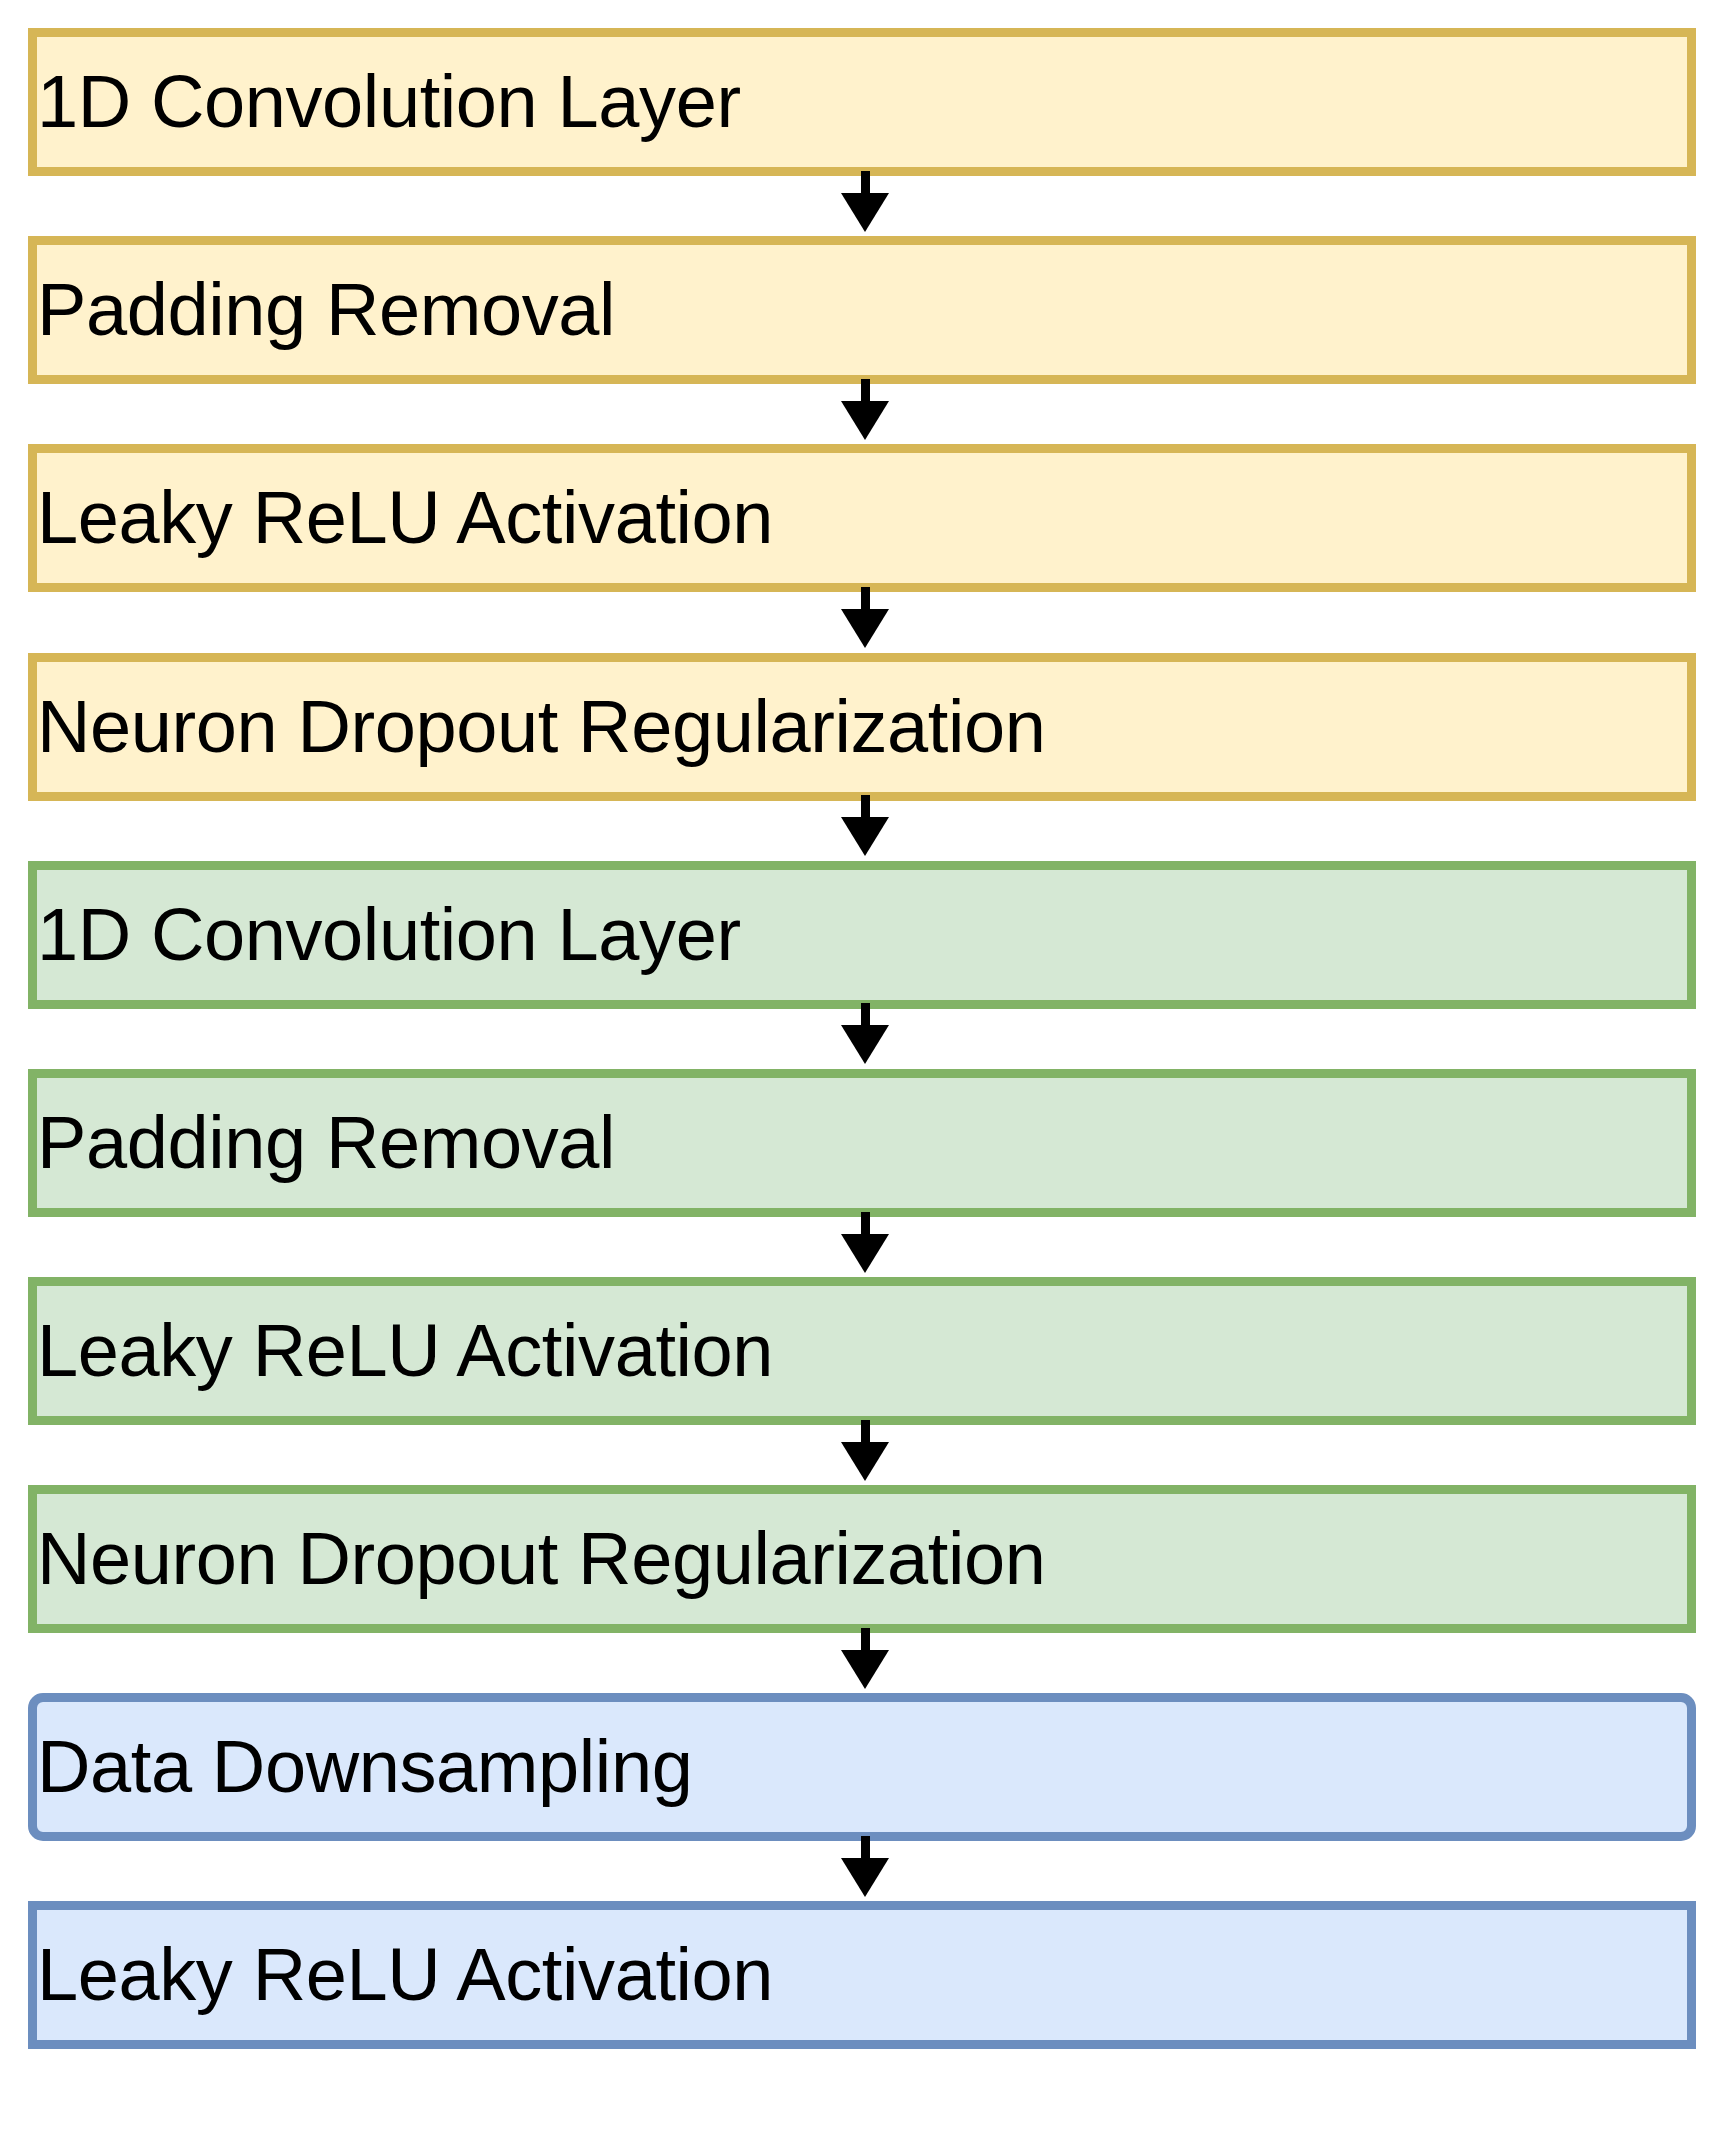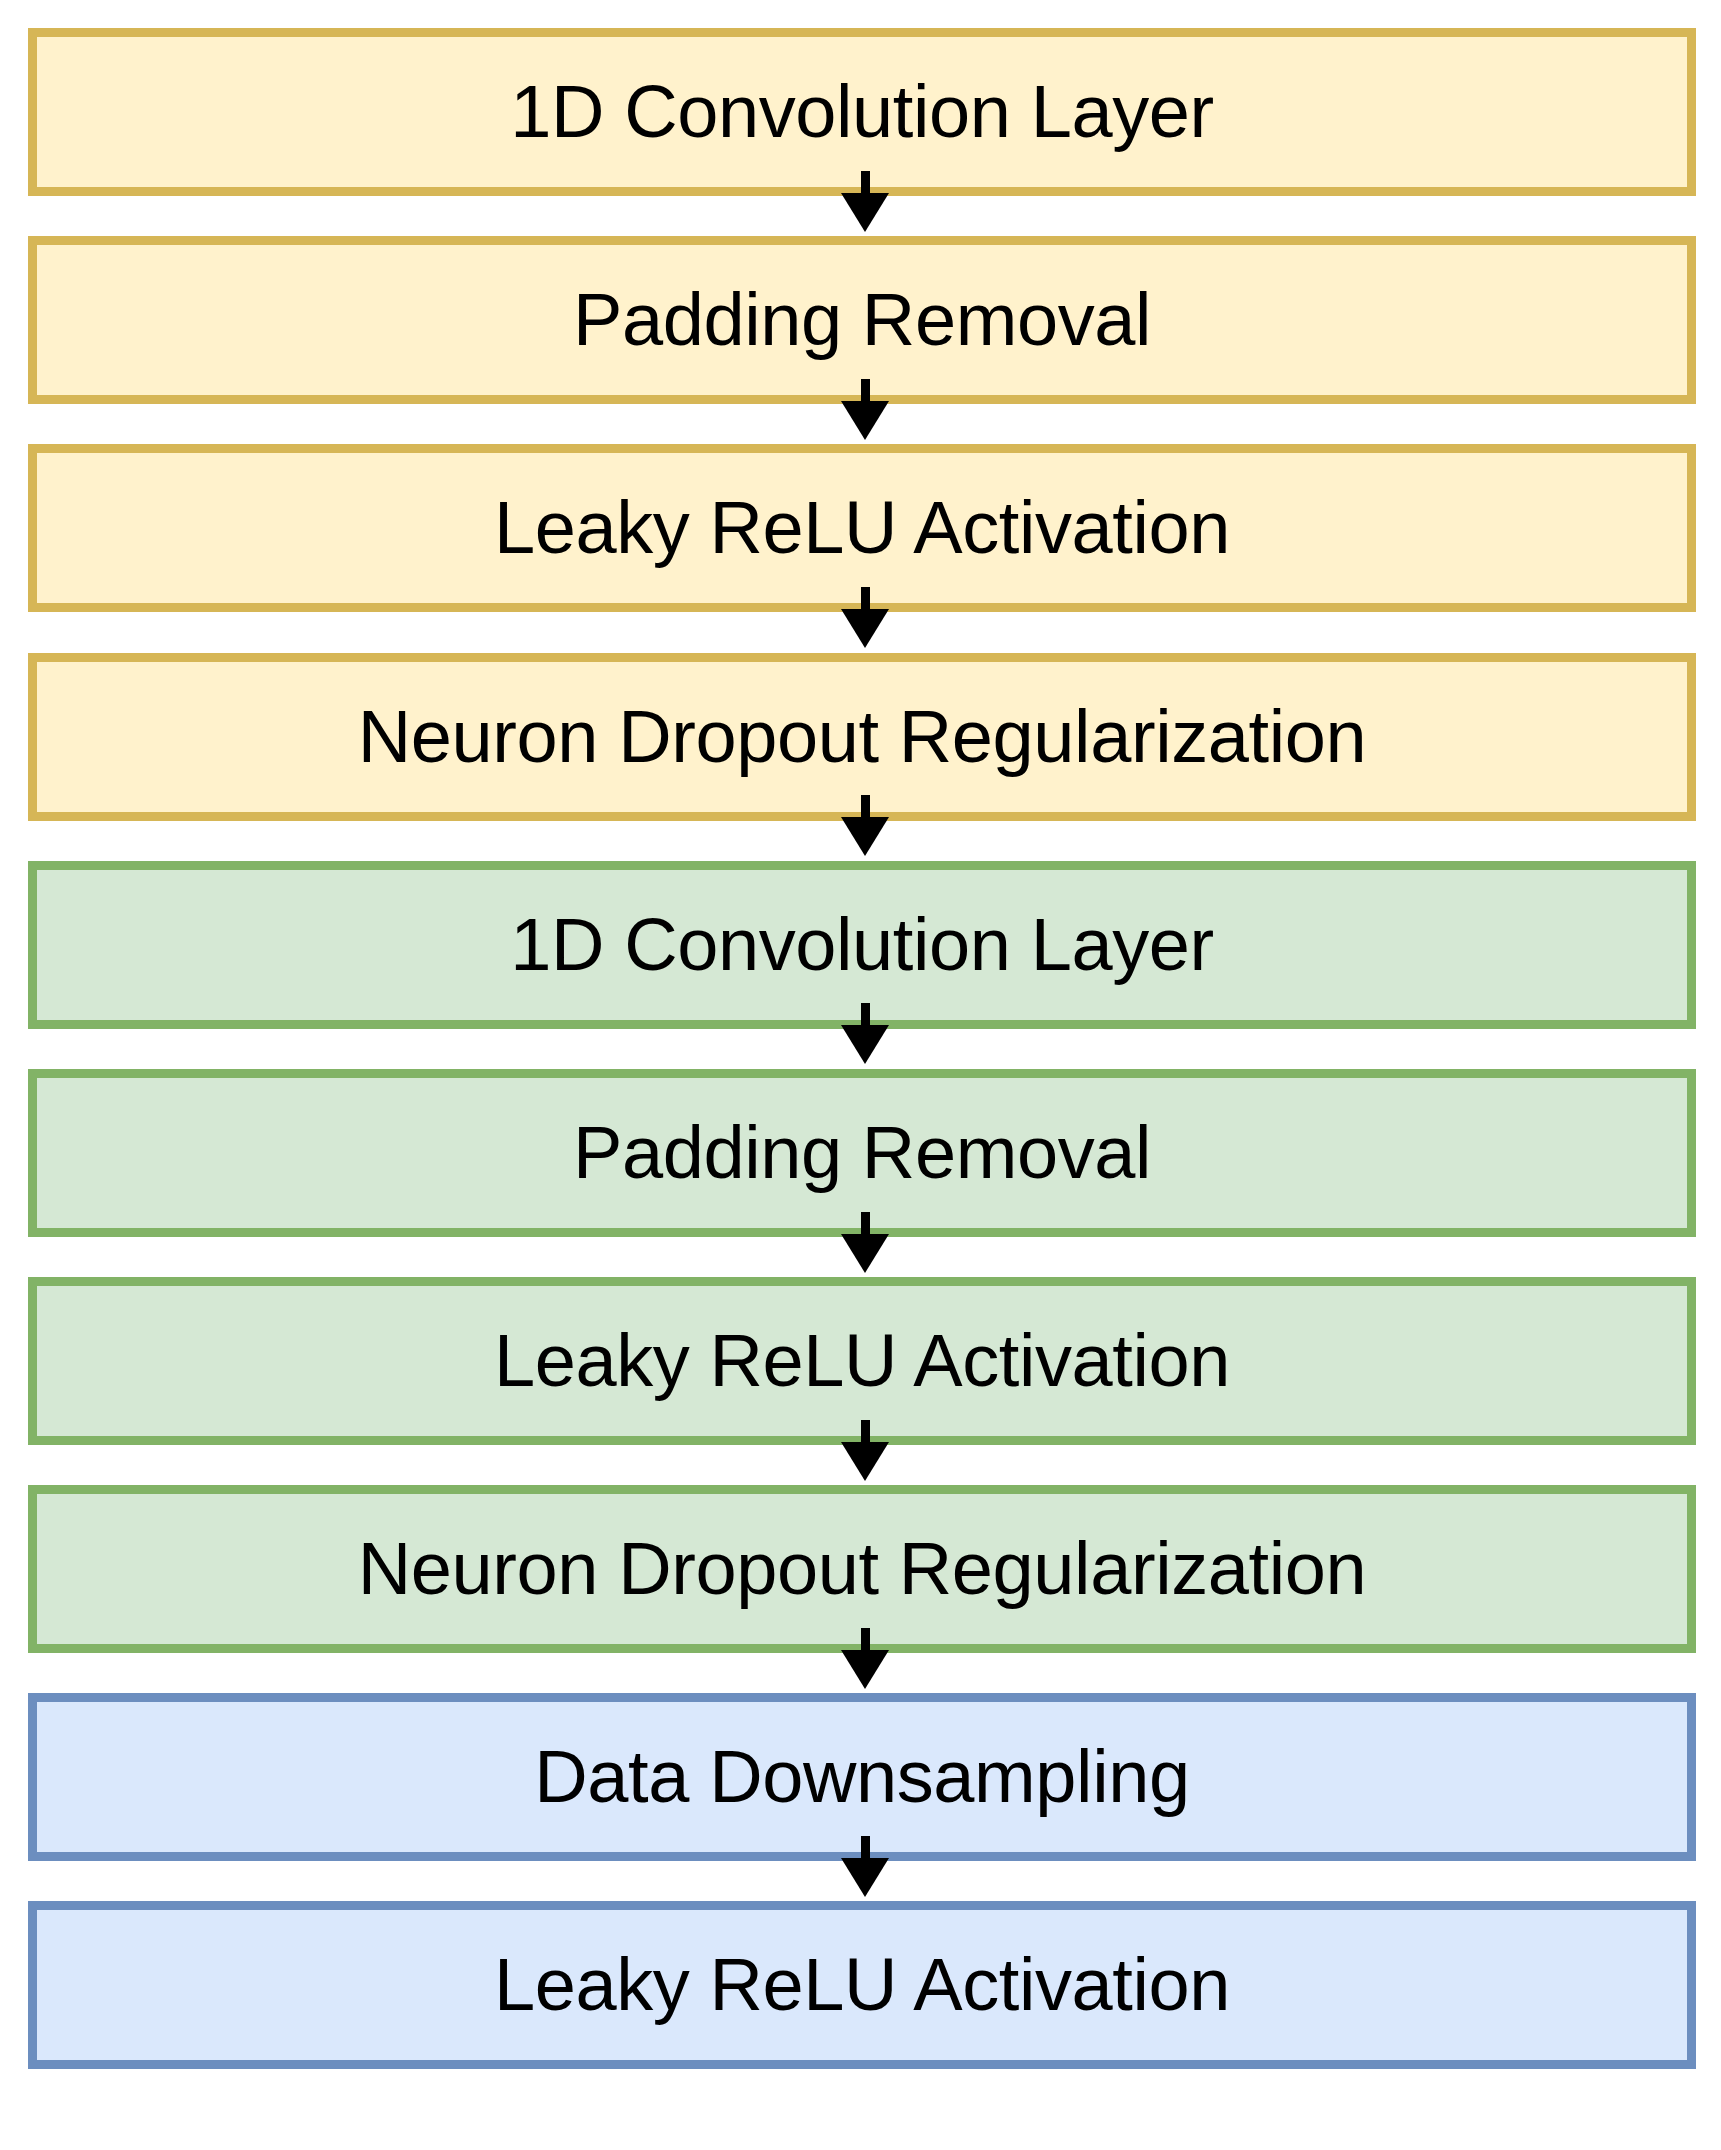--- a/index.html
+++ b/index.html
@@ -18,27 +18,27 @@
     position: relative;
     width: 1722px;
     height: 2151px;
     background: #ffffff;
   }
 
   .flow-node {
     position: absolute;
     left: 28px;
     width: 1668px;          
-    height: 168px;
+    height: 148px;
     box-sizing: border-box;
     border-style: solid;
     border-width: 9.4px;
     display: flex;
     align-items: center;
-    justify-content: center;
+    justify-content: flex-start;
     text-align: center;
   }
 
   .flow-node .node-label {
     font-size: 74px;
     line-height: 1;
     color: #000000;
     font-weight: 400;
     letter-spacing: -0.4px;
     white-space: nowrap;
@@ -138,21 +138,21 @@
       <div class="arrow-shaft"></div>
       <div class="arrow-head"></div>
     </div>
     <div class="flow-node grp-green" style="top: 1485px;">
       <span class="node-label">Neuron Dropout Regularization</span>
     </div>
     <div class="flow-arrow" style="top: 1628px; height: 67px;">
       <div class="arrow-shaft"></div>
       <div class="arrow-head"></div>
     </div>
-    <div class="flow-node grp-blue" style="top: 1693px;">
+    <div class="flow-node grp-blue" style="top: 1693px; border-radius: 15px;">
       <span class="node-label">Data Downsampling</span>
     </div>
     <div class="flow-arrow" style="top: 1836px; height: 67px;">
       <div class="arrow-shaft"></div>
       <div class="arrow-head"></div>
     </div>
     <div class="flow-node grp-blue" style="top: 1901px;">
       <span class="node-label">Leaky ReLU Activation</span>
     </div>
   </div>

